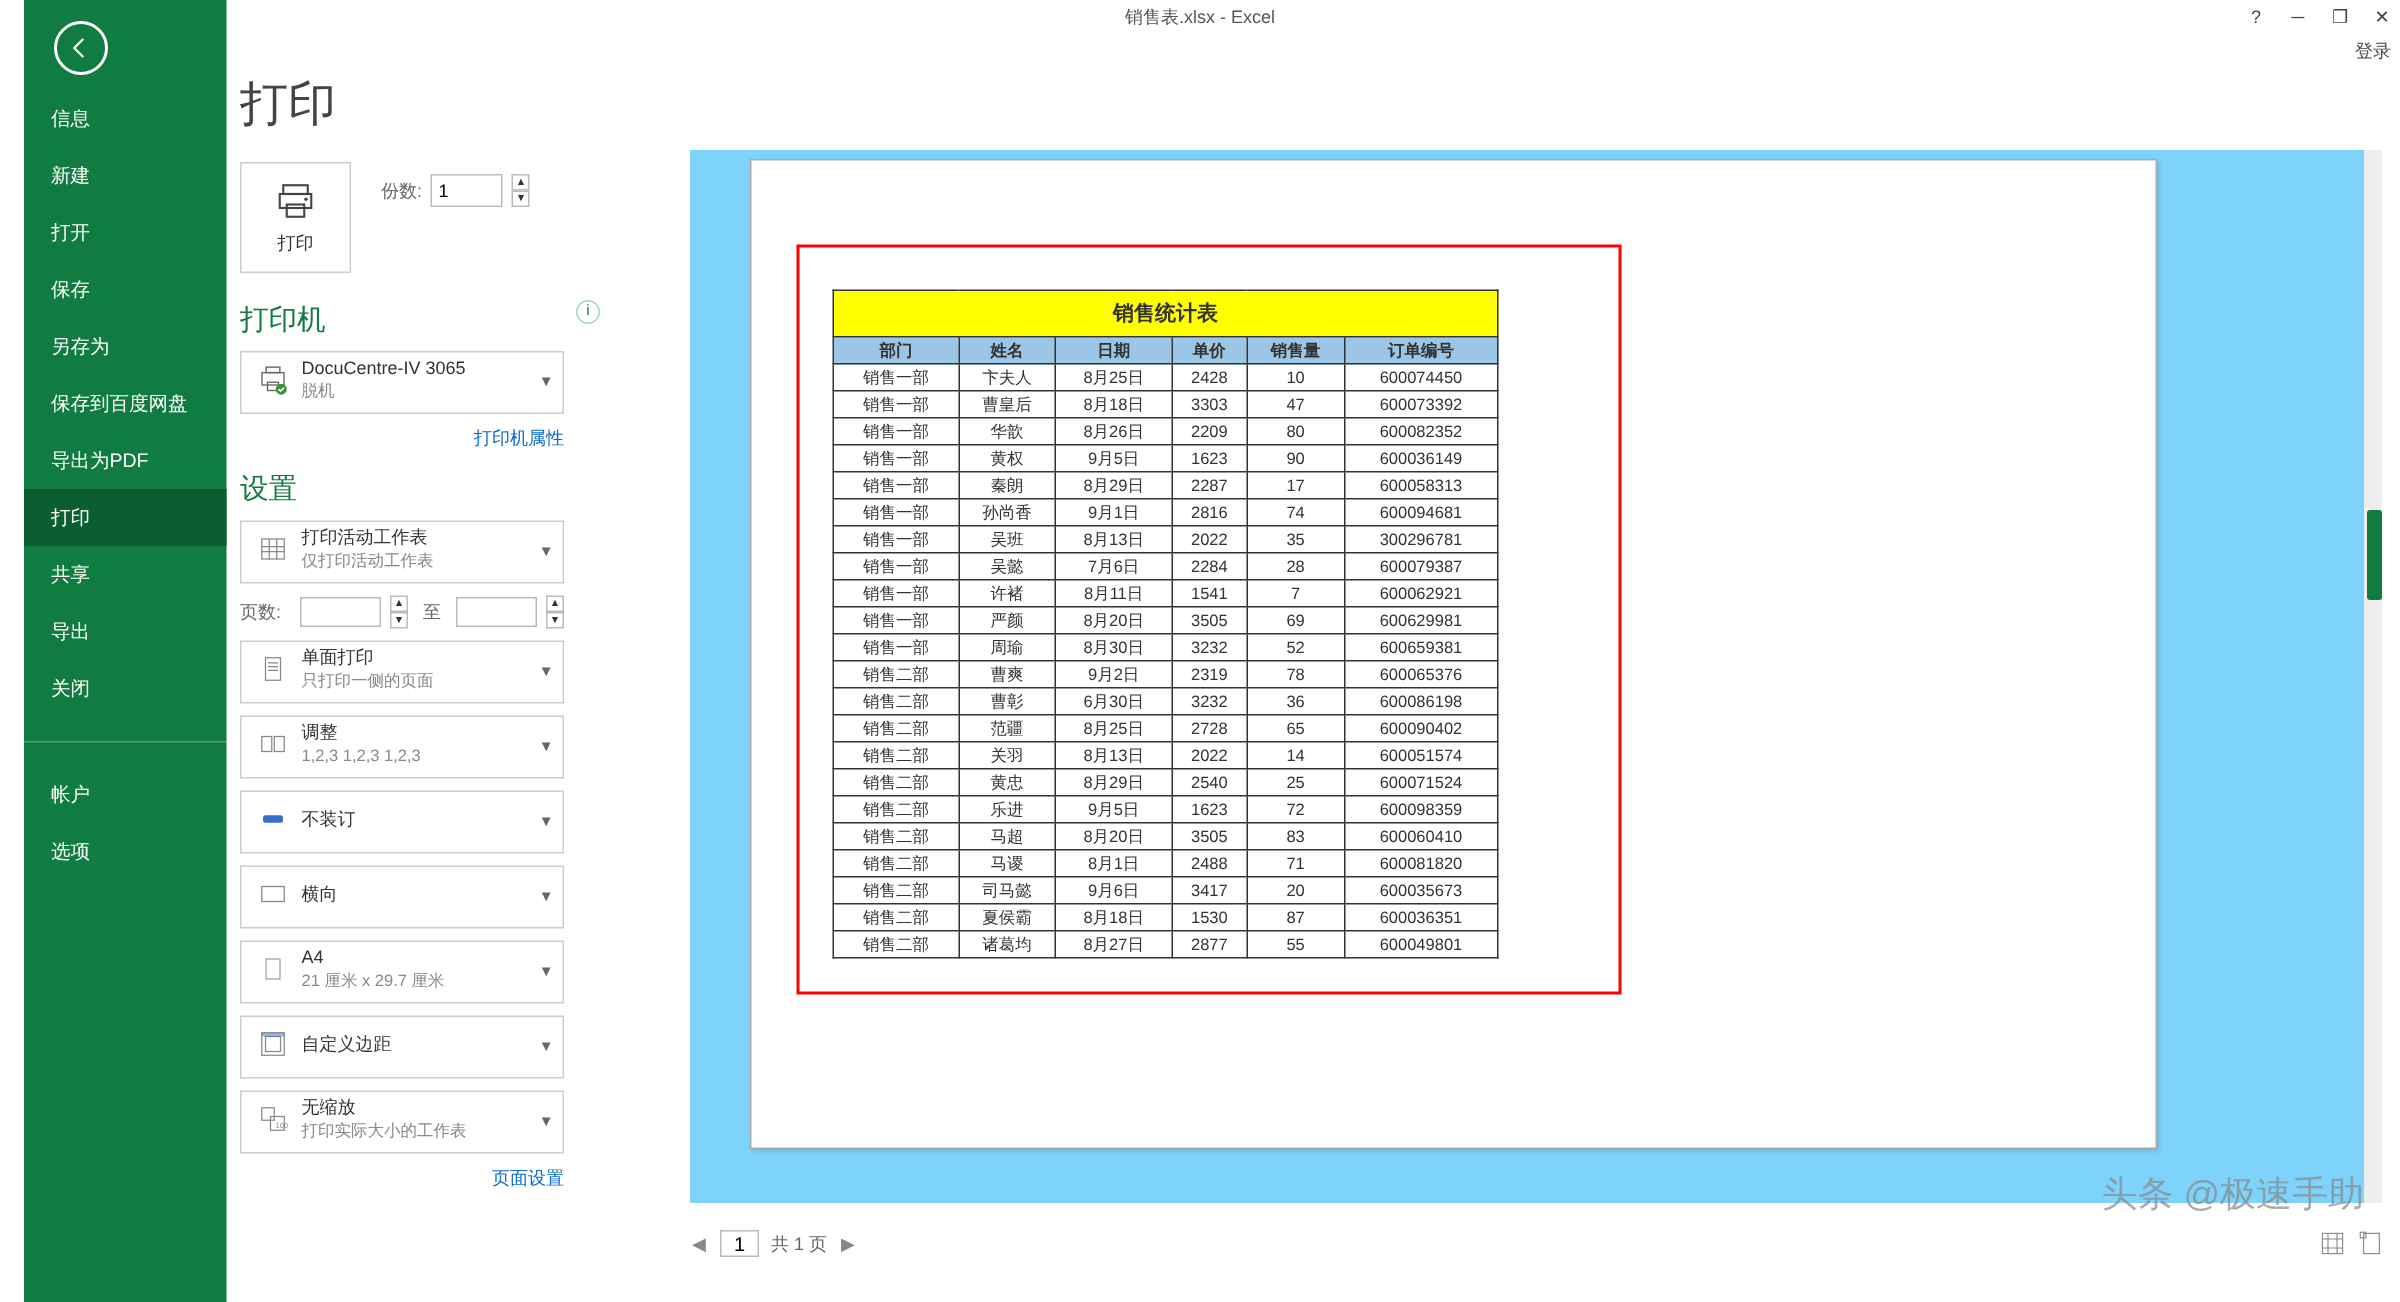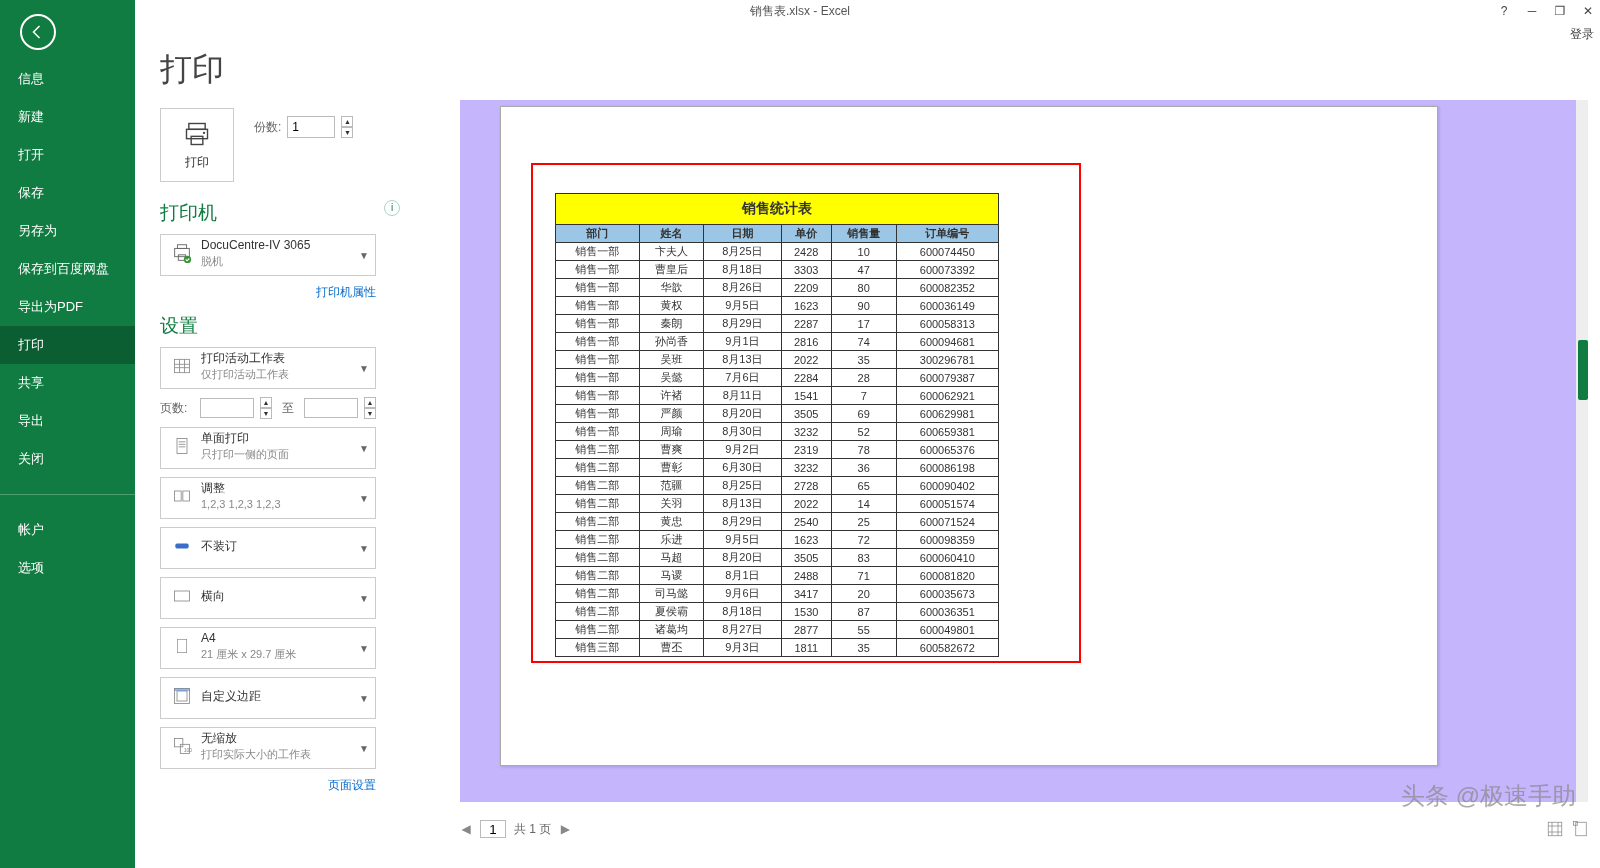--- a/index.html
+++ b/index.html
@@ -10,21 +10,21 @@
   .titlebar .title { font-size: 12px; color: #555; }
   .titlebar .win-controls { position: absolute; right: 4px; top: 0; display: flex; gap: 12px; align-items: center; height: 22px; }
   .titlebar .win-controls span { width: 16px; text-align: center; color: #444; cursor: default; }
   .signin { position: absolute; right: 6px; top: 26px; font-size: 12px; color: #444; }
 
   
   .back-btn { position: absolute; left: 20px; top: 14px; width: 36px; height: 36px; border: 2px solid #fff; border-radius: 50%; display: flex; align-items: center; justify-content: center; z-index: 5; }
   .back-btn svg { width: 18px; height: 18px; }
 
   
-  .sidebar { position: absolute; left: 0; top: 0; width: 135px; height: 100%; background: #107c41; color: #fff; padding-top: 60px; }
+  .sidebar { position: absolute; left: 16px; top: 0; width: 135px; height: 100%; background: #107c41; color: #fff; padding-top: 60px; }
   .sidebar .item { padding: 10px 18px; font-size: 13px; cursor: default; }
   .sidebar .item.active { background: #0b5e31; }
   .sidebar .sep { height: 1px; background: rgba(255,255,255,0.25); margin: 16px 0; }
 
   
   .settings { position: absolute; left: 160px; top: 48px; width: 240px; }
   .settings h1 { font-size: 32px; font-weight: 300; color: #444; margin-bottom: 16px; }
 
   .print-row { display: flex; align-items: flex-start; gap: 20px; margin-bottom: 18px; }
   .print-btn { width: 74px; height: 74px; border: 1px solid #ccc; display: flex; flex-direction: column; align-items: center; justify-content: center; gap: 6px; }
@@ -48,21 +48,21 @@
   .dd .txt .sub { color: #888; font-size: 11px; }
 
   .link-right { display: block; text-align: right; font-size: 12px; color: #0a6cc9; margin: 0 0 10px 0; width: 216px; }
 
   .page-row { display: flex; align-items: center; gap: 6px; margin-bottom: 8px; }
   .page-row .pl { width: 34px; color: #666; }
   .page-row input { width: 54px; height: 20px; border: 1px solid #bbb; padding: 0 4px; }
   .page-row .to { padding: 0 4px; color:#666; }
 
   
-  .preview-wrap { position: absolute; left: 460px; top: 100px; right: 12px; bottom: 66px; background: #c4b5fd; }
+  .preview-wrap { position: absolute; left: 460px; top: 100px; right: 12px; bottom: 66px; background: #7dd3fc; }
   .preview-scroll { position: absolute; right: 0; top: 0; bottom: 0; width: 12px; background: #eee; }
   .preview-scroll .thumb { position: absolute; right: 0; top: 240px; width: 10px; height: 60px; background: #107c41; border-radius: 2px; }
 
   .page { position: absolute; left: 40px; top: 6px; width: 938px; height: 660px; background: #fff; border: 1px solid #aaa; box-shadow: 1px 1px 3px rgba(0,0,0,0.15); }
   .redbox { position: absolute; left: 30px; top: 56px; width: 550px; height: 500px; border: 2px solid red; }
 
   .sheet-inner { position: absolute; left: 54px; top: 86px; width: 444px; }
   .sheet-inner table { border-collapse: collapse; width: 100%; font-size: 11px; }
   .sheet-inner th, .sheet-inner td { border: 1px solid #333; padding: 1px 2px; text-align: center; white-space: nowrap; }
   .sheet-inner .title-row td { background: #ffff00; font-weight: bold; font-size: 14px; padding: 6px 0; }
@@ -477,28 +477,20 @@
               <td>600036351</td>
             </tr>
             <tr>
               <td>销售二部</td>
               <td>诸葛均</td>
               <td>8月27日</td>
               <td>2877</td>
               <td>55</td>
               <td>600049801</td>
             </tr>
-            <tr>
-              <td>销售三部</td>
-              <td>曹丕</td>
-              <td>9月3日</td>
-              <td>1811</td>
-              <td>35</td>
-              <td>600582672</td>
-            </tr>
           </tbody>
         </table>
     </div>
   </div>
   <div class="preview-scroll">
     <div class="thumb"></div>
   </div>
 </div>
 
 <div class="page-nav">

